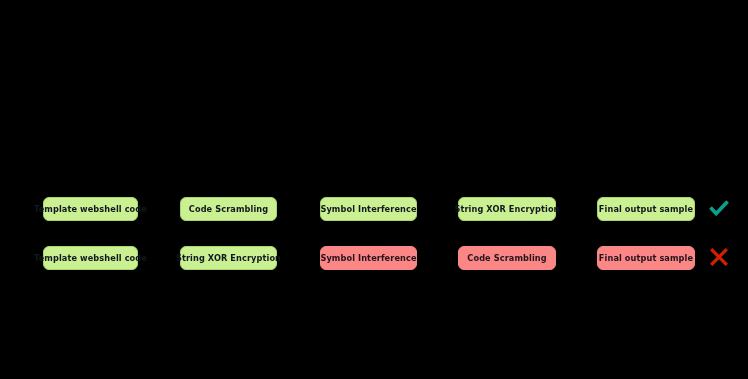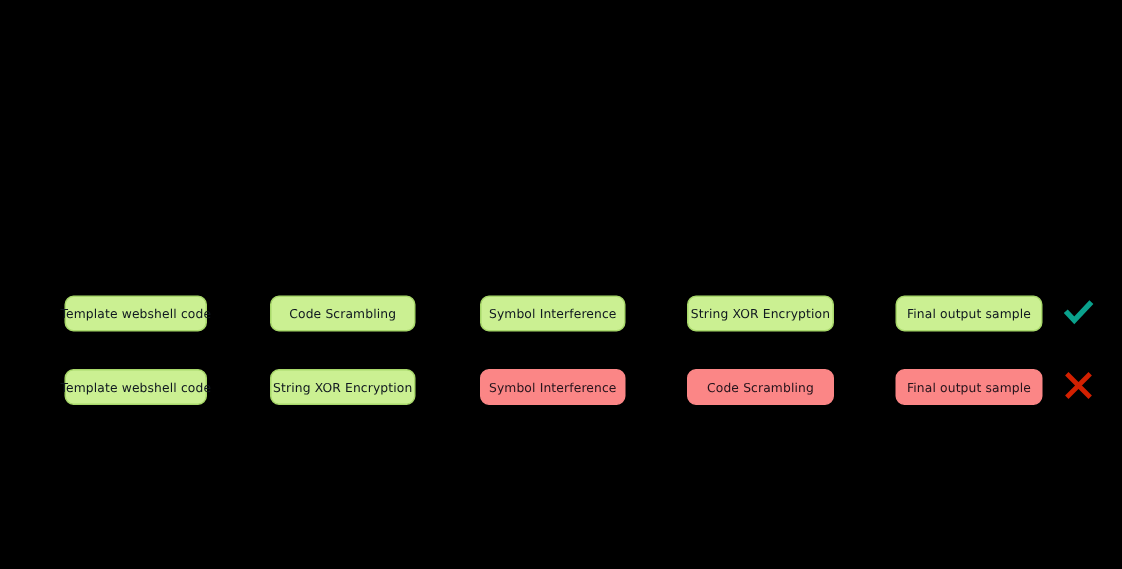--- a/index.html
+++ b/index.html
@@ -36,21 +36,21 @@
 
   .node {
     position: absolute;
     height: 24px;
     border-radius: 6px;
     display: flex;
     align-items: center;
     justify-content: center;
     box-sizing: border-box;
     font-size: 8.2px;
-    font-weight: normal;
+    font-weight: bold;
     letter-spacing: 0.1px;
     line-height: 1;
     white-space: nowrap;
   }
 
   .node-ok {
     background: #cbf092;
     border: 1px solid #a8d86a;
     color: #101820;
   }

